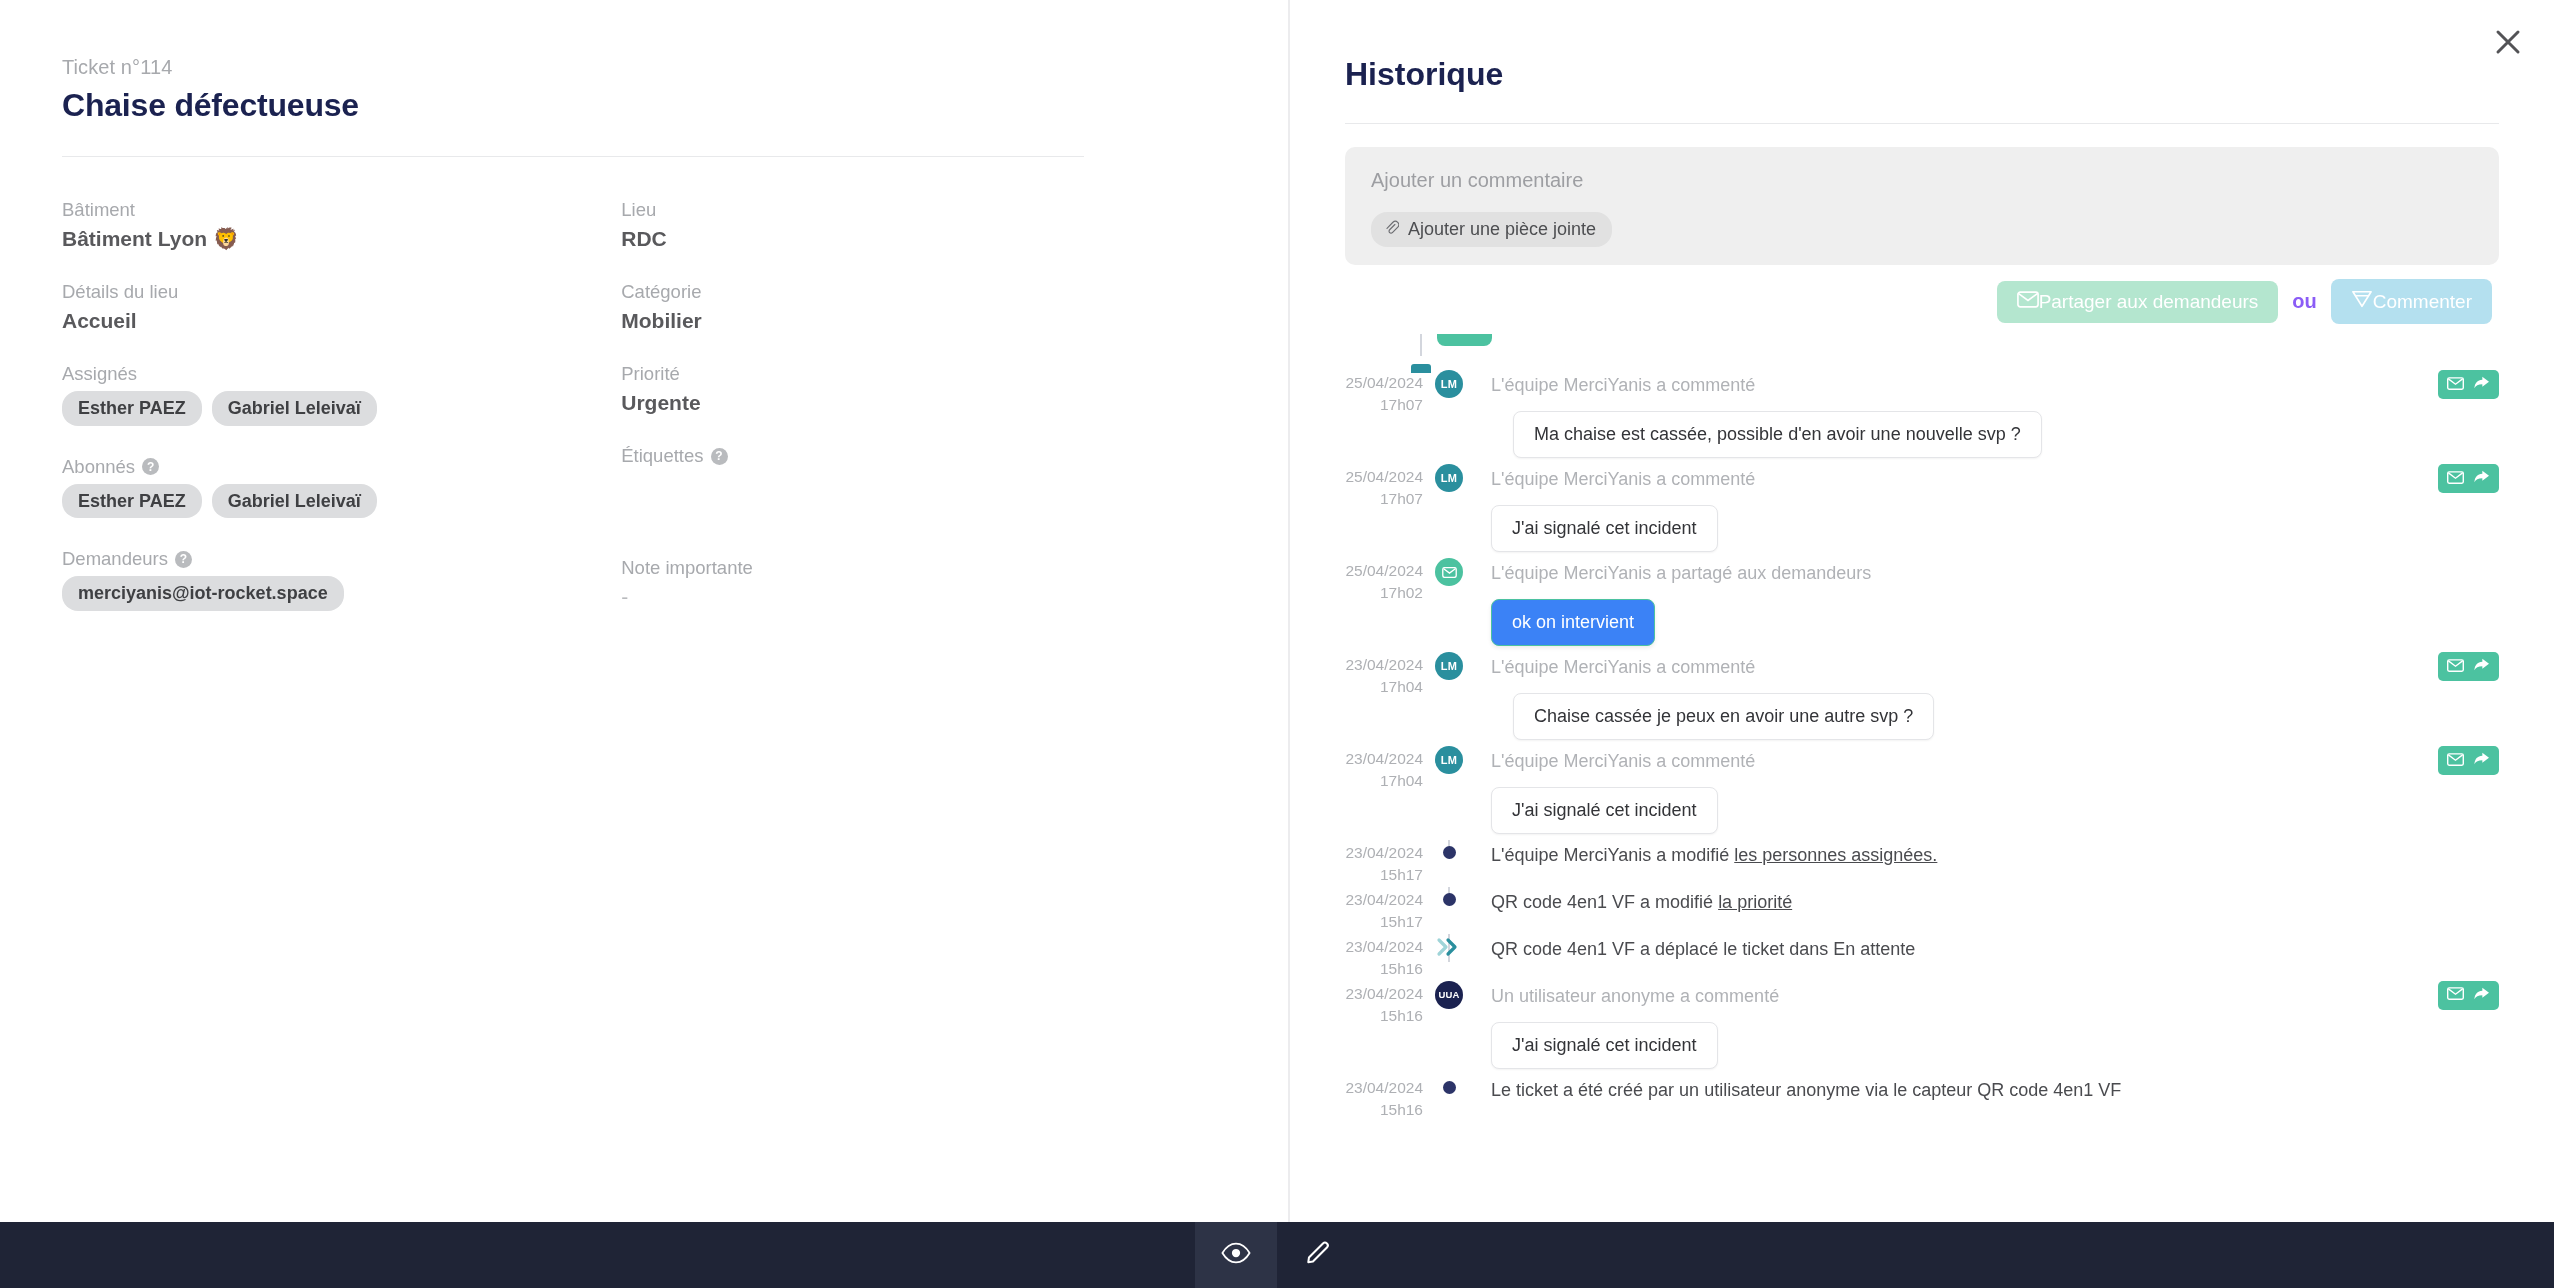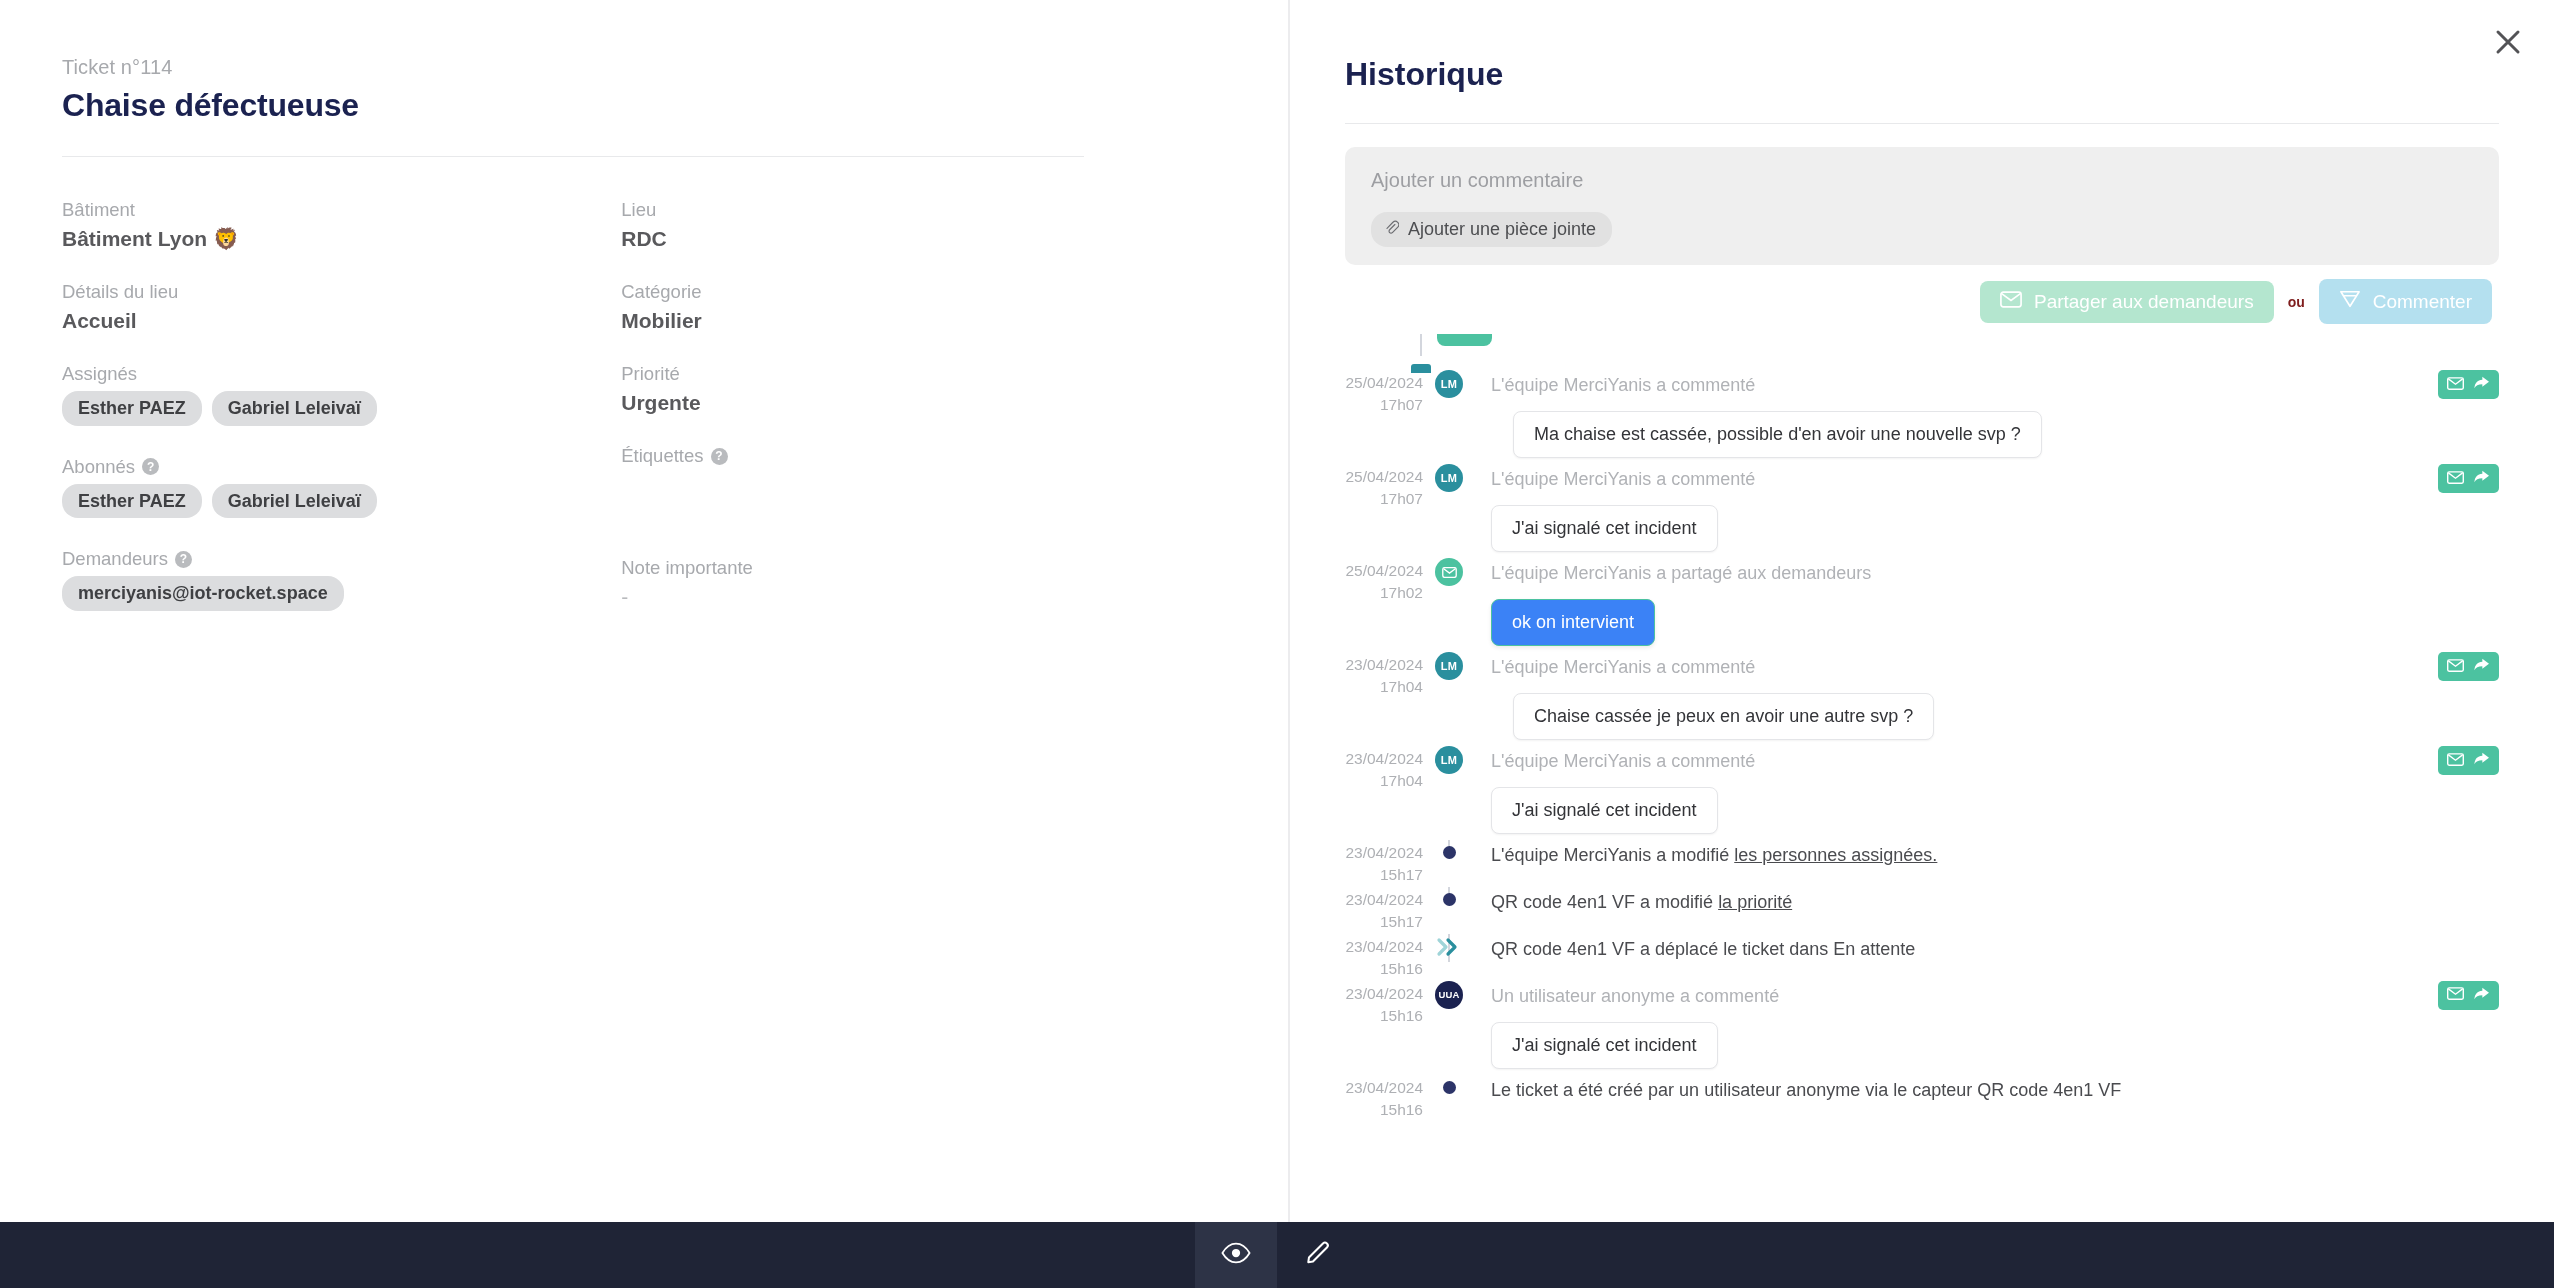--- a/index.html
+++ b/index.html
@@ -91,27 +91,27 @@
     display: inline-flex; align-items: center; gap: 9px;
     background: #e1e1e1; border-radius: 16px;
     padding: 7px 16px 7px 13px; font-size: 18px; color: #4d4e51;
     cursor: pointer;
   }
   .composer-actions {
     display: flex; align-items: center; justify-content: flex-end;
     gap: 14px; margin: 14px 62px 0 0;
   }
   .btn {
-    display: inline-flex; align-items: center; gap: 12px;
+    display: inline-flex; align-items: center; gap: 0;
     border-radius: 8px; padding: 10px 20px;
     font-size: 19px; color: #fff; cursor: pointer; white-space: nowrap;
   }
   .btn-share { background: #b4e6cf; }
   .btn-comment { background: #b4e0ef; }
-  .ou-sep { font-size: 14px; color: #7f1d1d; font-weight: 700; }
+  .ou-sep { font-size: 20px; color: #8b5cf6; font-weight: 700; }
 
   
   .timeline-wrap {
     position: relative; margin: 10px 0 0 0;
     height: 900px; overflow: hidden;
   }
   .timeline {
     position: relative; padding: 0 55px 0 55px;
   }
   .tl-clip-top {

